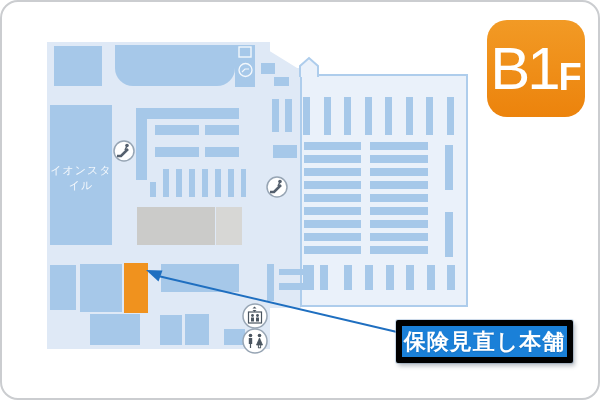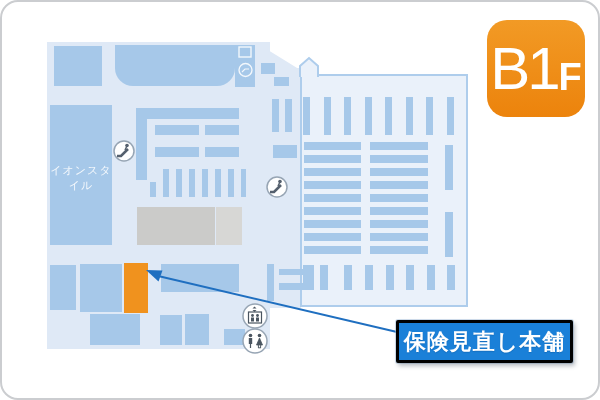--- a/index.html
+++ b/index.html
@@ -10,21 +10,21 @@
   .gray1{background:#cbcbc9;}
   .gray2{background:#d7d7d5;}
   .store-region{position:absolute;left:298px;top:72px;width:168px;height:233px;background:#eaf1fa;border:2px solid #aecdec;box-sizing:border-box;}
   .diag{position:absolute;left:253px;top:40px;width:47px;height:29px;background:#dfe9f6;clip-path:polygon(0 0,100% 100%,0 100%);}
   .foodcourt-label{position:absolute;left:48px;top:161px;width:62px;text-align:center;color:rgba(255,255,255,.88);font-size:11px;letter-spacing:1px;}
   .anchor-label{position:absolute;left:322px;top:185px;width:90px;text-align:center;color:#96a9c0;font-size:11px;letter-spacing:1px;text-shadow:0 0 2px #fff,0 0 1px #fff;z-index:4;}
   .orange{background:#f0921e;}
   #badge{position:absolute;left:485px;top:18px;width:98px;height:97px;border-radius:20px;background:linear-gradient(180deg,#f29a25 0%,#ec830c 100%);display:flex;align-items:center;justify-content:center;z-index:8;}
   #badge .b1{color:#fff;font-weight:normal;font-size:60px;line-height:1;letter-spacing:-3px;}
   #badge .f{color:#fff;font-weight:bold;font-size:38px;line-height:1;margin-left:1px;margin-top:16px;}
-  #callout{position:absolute;left:394px;top:318px;width:177px;height:43px;background:#1a80d8;border:3px solid #000000;box-sizing:border-box;border-radius:2px;box-shadow:2px 3px 4px rgba(100,110,125,.45),0 0 0 1px rgba(170,195,220,.55);display:flex;align-items:center;justify-content:center;z-index:9;}
+  #callout{position:absolute;left:394px;top:318px;width:177px;height:43px;background:#1a80d8;border:6px solid #000000;box-sizing:border-box;border-radius:2px;box-shadow:2px 3px 4px rgba(100,110,125,.45),0 0 0 1px rgba(170,195,220,.55);display:flex;align-items:center;justify-content:center;z-index:9;}
   #callout span{color:#fff;font-weight:bold;font-size:22px;letter-spacing:1px;white-space:nowrap;text-shadow:0 1px 1px rgba(0,60,120,.25);}
   svg.overlay{position:absolute;left:0;top:0;z-index:6;pointer-events:none;}
 </style>
 </head>
 <body>
 
 <div id="stage">
 
   <div class="abs mapbg" style="left:45px;top:40px;width:223px;height:307px;"></div>
   <div class="diag"></div>

